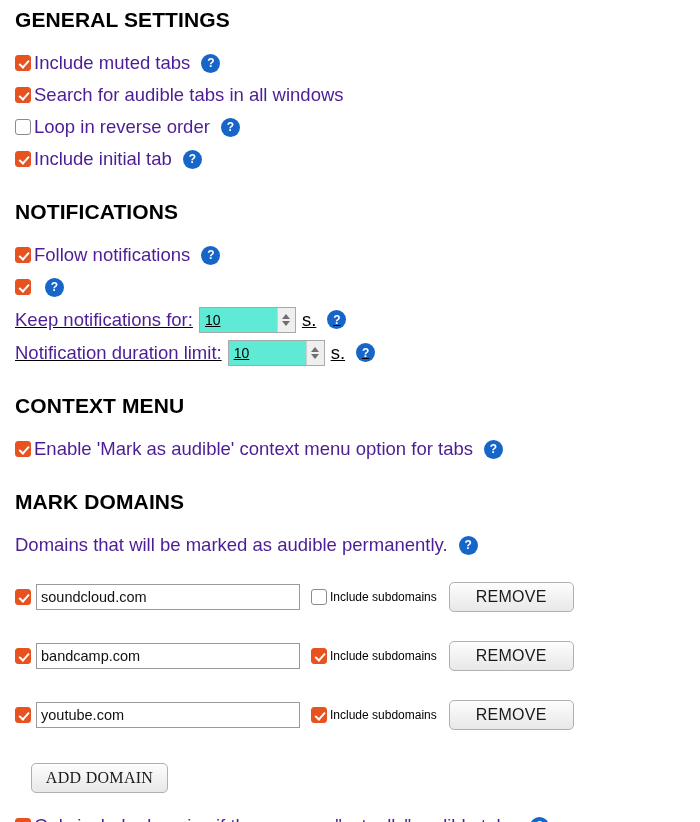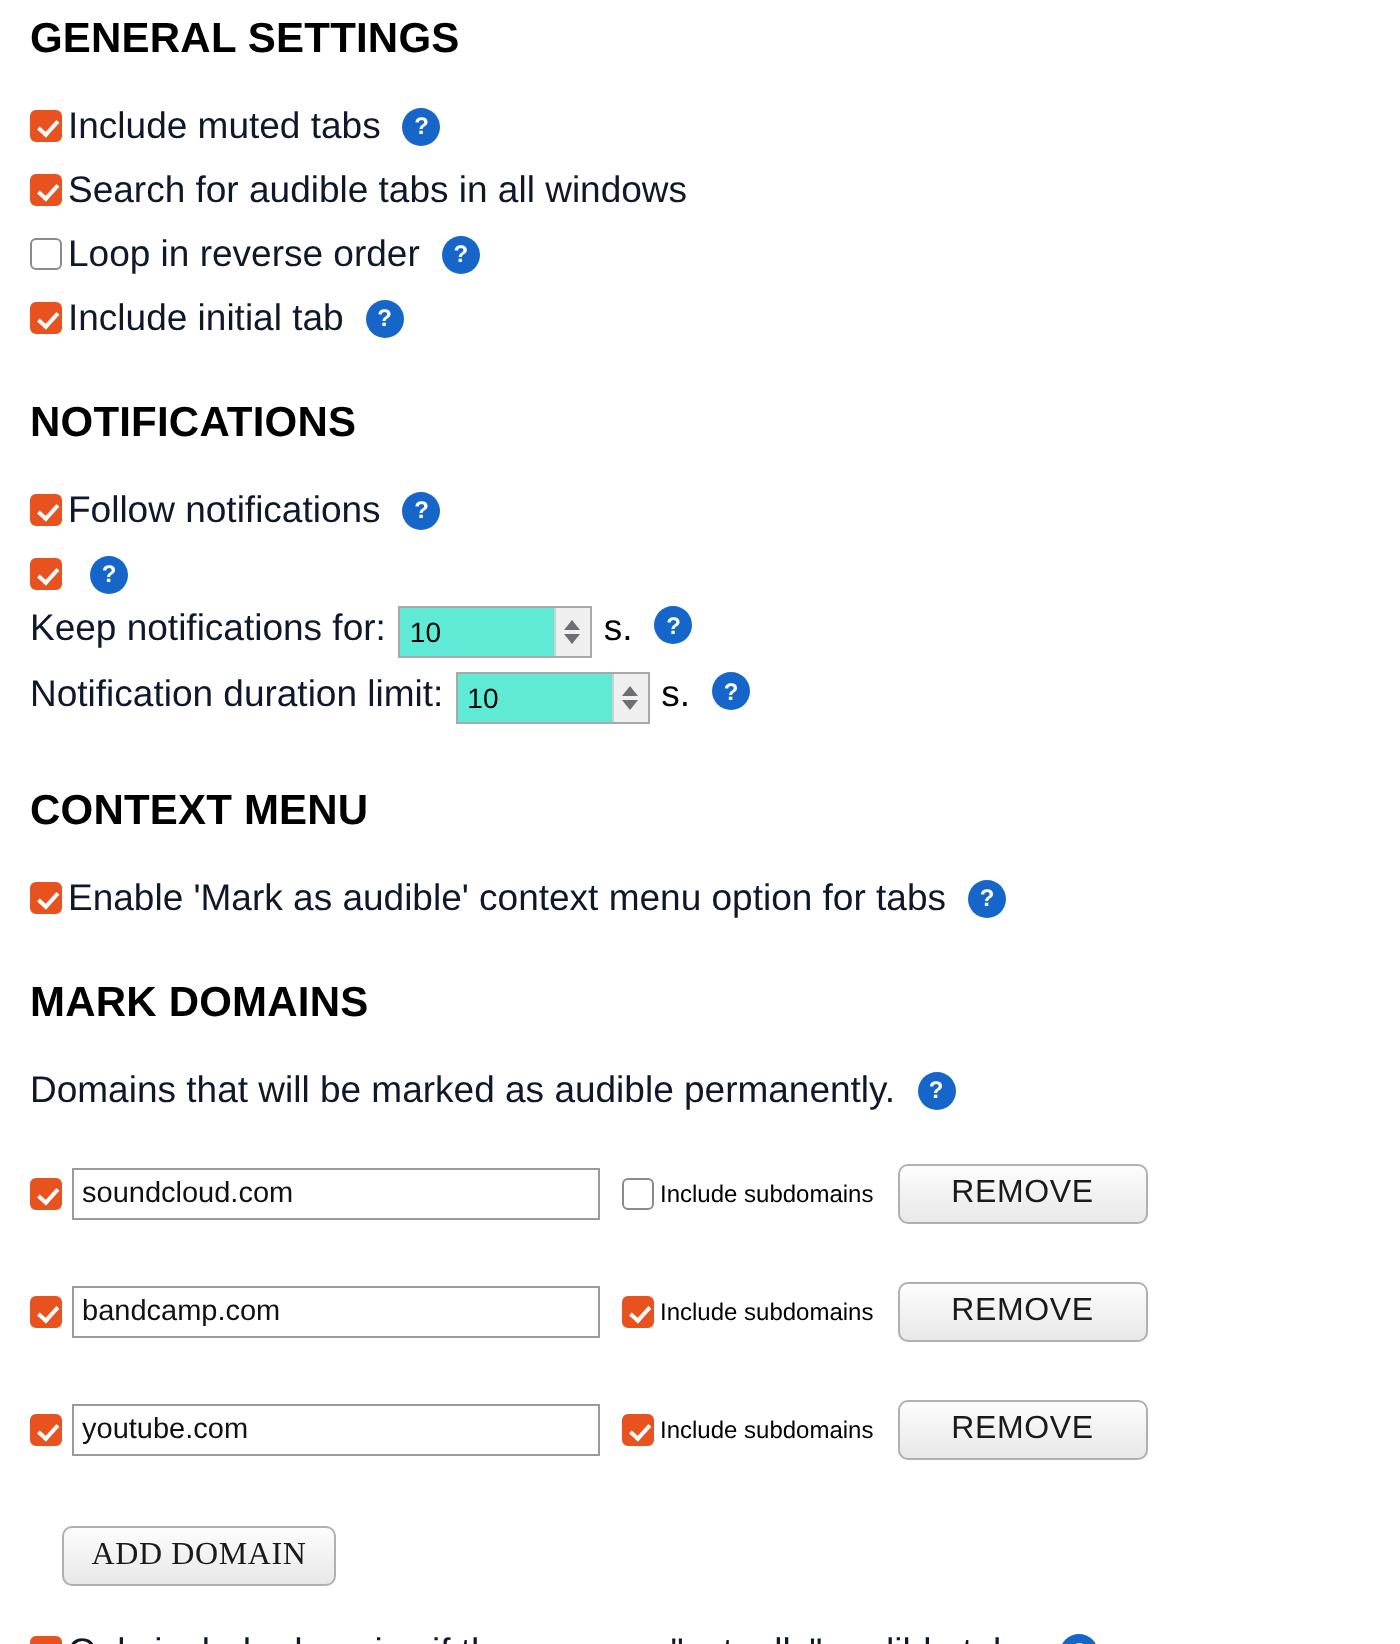--- a/index.html
+++ b/index.html
@@ -65,21 +65,21 @@
     top: 1.6px;
     width: 4px;
     height: 8.4px;
     border: solid #ffffff;
     border-width: 0 2px 2px 0;
     transform: rotate(42deg);
   }
   .lbl {
     font-size: 18.5px;
     line-height: 22px;
-    color: #0f172a;
+    color: #4c1d95;
     white-space: nowrap;
   }
 
   
   .help {
     display: inline-flex;
     align-items: center;
     justify-content: center;
     width: 19px;
     height: 19px;
@@ -129,21 +129,23 @@
     width: 0;
     height: 0;
     border-left: 4px solid transparent;
     border-right: 4px solid transparent;
   }
   .spin .up { border-bottom: 5px solid #6e6e73; margin-bottom: 2px; }
   .spin .down { border-top: 5px solid #6e6e73; }
 
   .inline-row {
     display: flex;
+    align-items: center;
     height: 33px;
+    text-decoration: underline;
   }
   .unit {
     font-size: 18.5px;
     line-height: 22px;
     color: #000;
   }
 
   
   .domain-row {
     display: flex;

